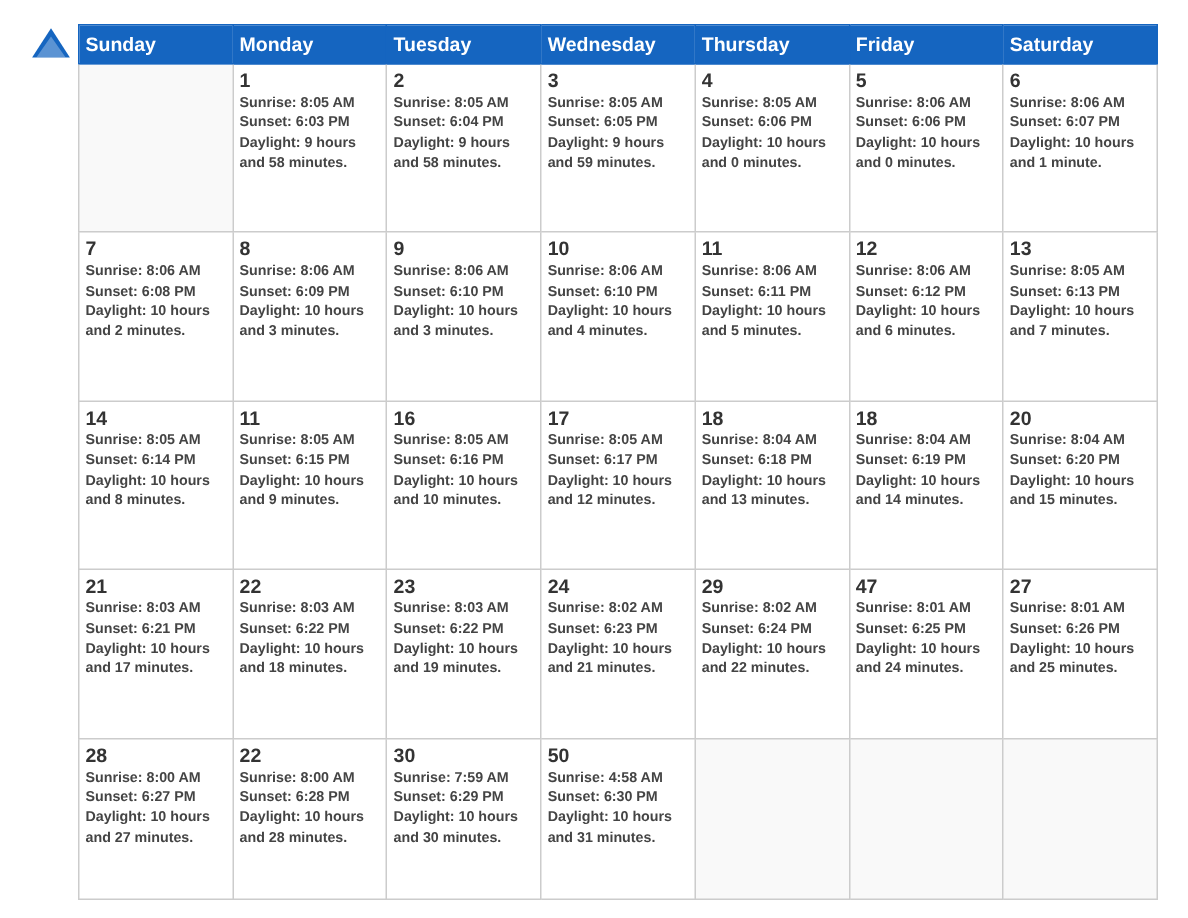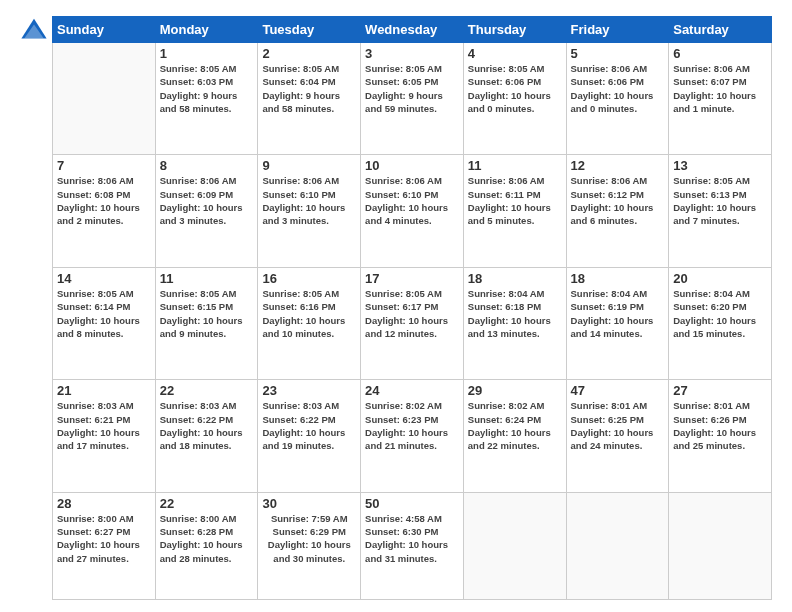--- a/index.html
+++ b/index.html
@@ -334,21 +334,21 @@
           </td>
           <td>
             <span class="day-number">22</span>
             <div class="day-info" style="white-space: pre-line;">Sunrise: 8:00 AM
 Sunset: 6:28 PM
 Daylight: 10 hours
 and 28 minutes.</div>
           </td>
           <td>
             <span class="day-number">30</span>
-            <div class="day-info" style="white-space: pre-line; text-align: center;">Sunrise: 7:59 AM
+            <div class="day-info" style="white-space: pre-line;">Sunrise: 7:59 AM
 Sunset: 6:29 PM
 Daylight: 10 hours
 and 30 minutes.</div>
           </td>
           <td>
             <span class="day-number">50</span>
             <div class="day-info" style="white-space: pre-line;">Sunrise: 4:58 AM
 Sunset: 6:30 PM
 Daylight: 10 hours
 and 31 minutes.</div>

